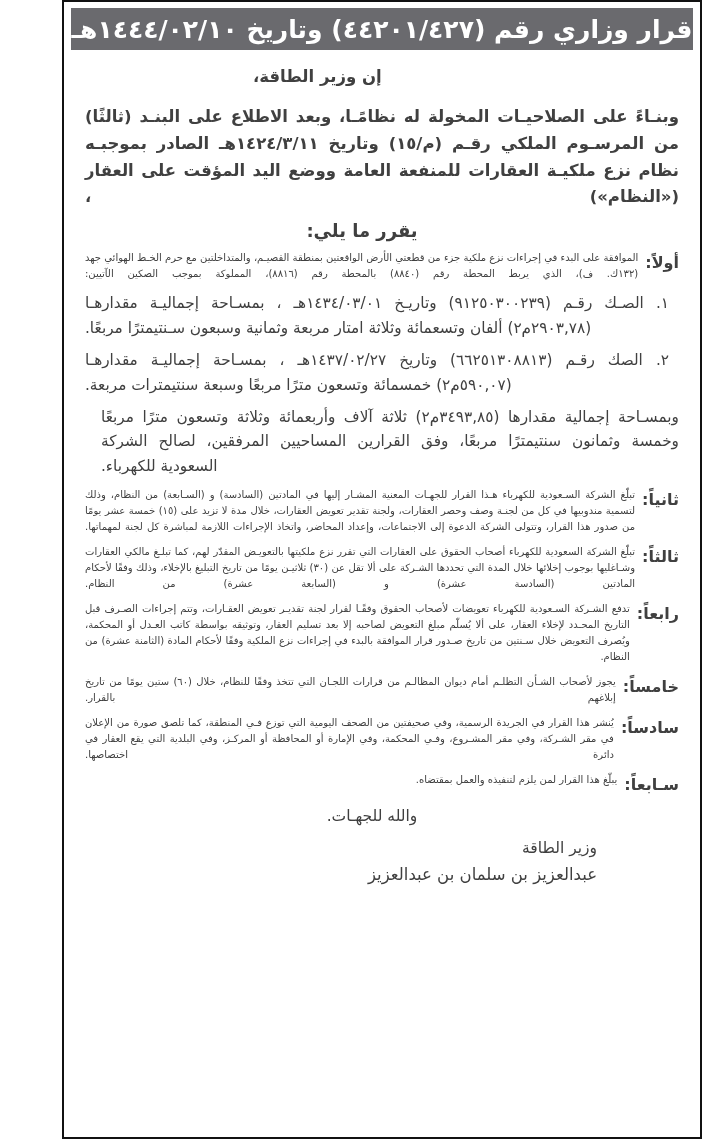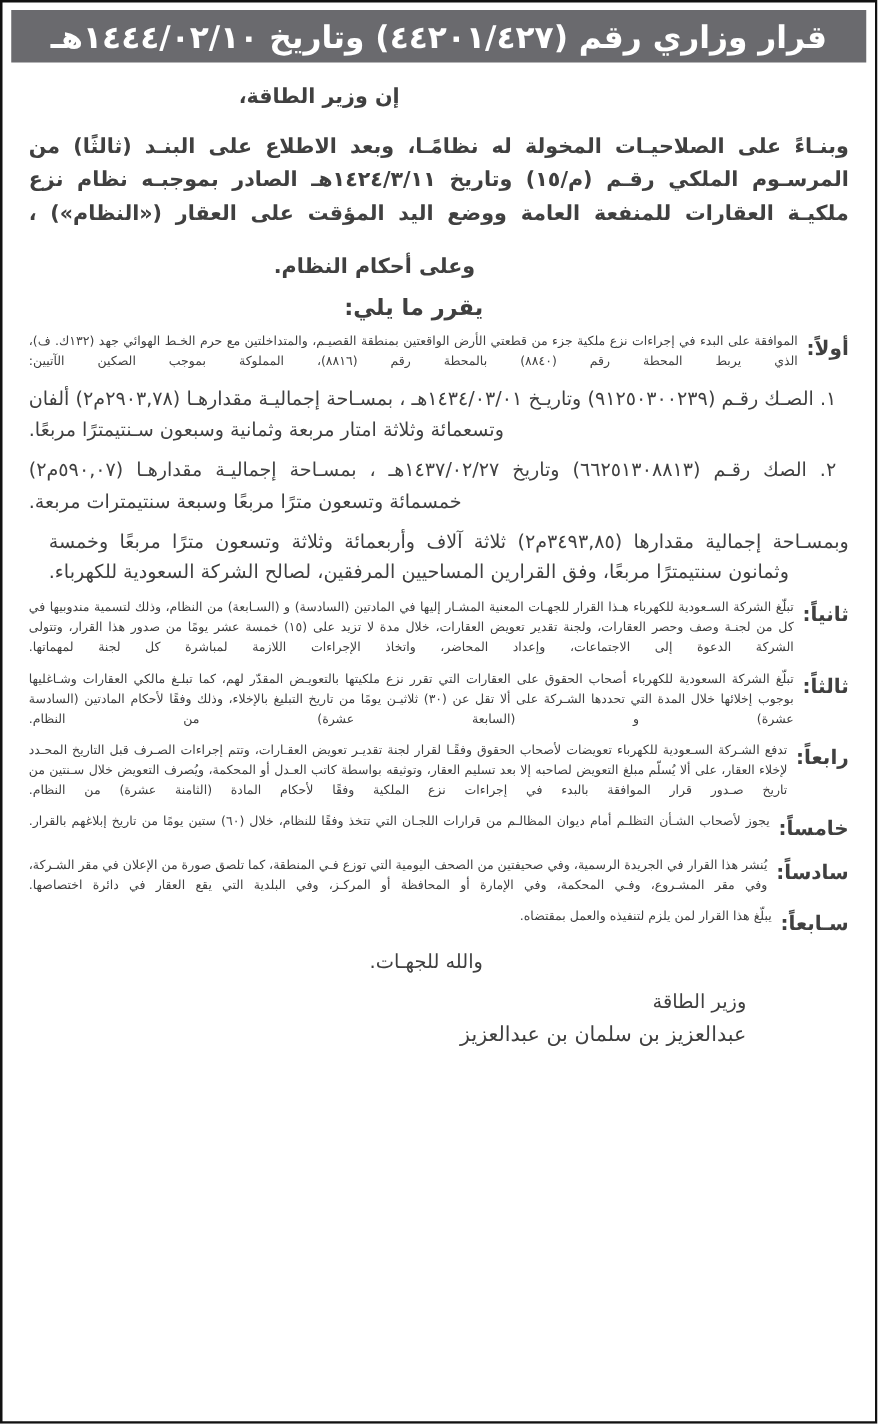--- a/index.html
+++ b/index.html
@@ -5,21 +5,21 @@
   html, body {
     margin: 0;
     padding: 0;
     background: #ffffff;
   }
   body {
     font-family: "DejaVu Sans", "Liberation Sans", sans-serif;
   }
   .page {
     position: relative;
-    width: 702px;
+    width: 640px;
     height: 1139px;
     box-sizing: border-box;
     background: #ffffff;
     border: 2px solid #111111;
     overflow: hidden;
     direction: rtl;
   }
   .page-inner {
     box-sizing: border-box;
     width: 100%;
@@ -158,21 +158,20 @@
     <div class="header-bar">
       <div class="header-title">قرار وزاري رقم (٤٤٢٠١/٤٢٧) وتاريخ ١٤٤٤/٠٢/١٠هـ</div>
     </div>
 
     <div class="doc-body">
 
       <div class="lead-line">إن وزير الطاقة،</div>
 
       <div class="preamble">وبنـاءً على الصلاحيـات المخولة له نظامًـا، وبعد الاطلاع على البنـد (ثالثًا) من المرسـوم الملكي رقـم (م/١٥) وتاريخ ١٤٢٤/٣/١١هـ الصادر بموجبـه نظام نزع ملكيـة العقارات للمنفعة العامة ووضع اليد المؤقت على العقار («النظام») ،</div>
 
-      <div class="preamble preamble-last">وعلى أحكام النظام.</div>
 
       <div class="decides">يقرر ما يلي:</div>
 
       <div class="clause">
         <div class="clause-label">أولاً:</div>
         <div class="clause-text tight">الموافقة على البدء في إجراءات نزع ملكية جزء من قطعتي الأرض الواقعتين بمنطقة القصيـم، والمتداخلتين مع حرم الخـط الهوائي جهد (١٣٢ك. ف)، الذي يربط المحطة رقم (٨٨٤٠) بالمحطة رقم (٨٨١٦)، المملوكة بموجب الصكين الآتيين:</div>
       </div>
 
       <div class="sub-item last-left">١. الصـك رقـم (٩١٢٥٠٣٠٠٢٣٩) وتاريـخ ١٤٣٤/٠٣/٠١هـ ، بمسـاحة إجماليـة مقدارهـا (٢٩٠٣,٧٨م٢) ألفان وتسعمائة وثلاثة امتار مربعة وثمانية وسبعون سـنتيمترًا مربعًا.</div>
 

